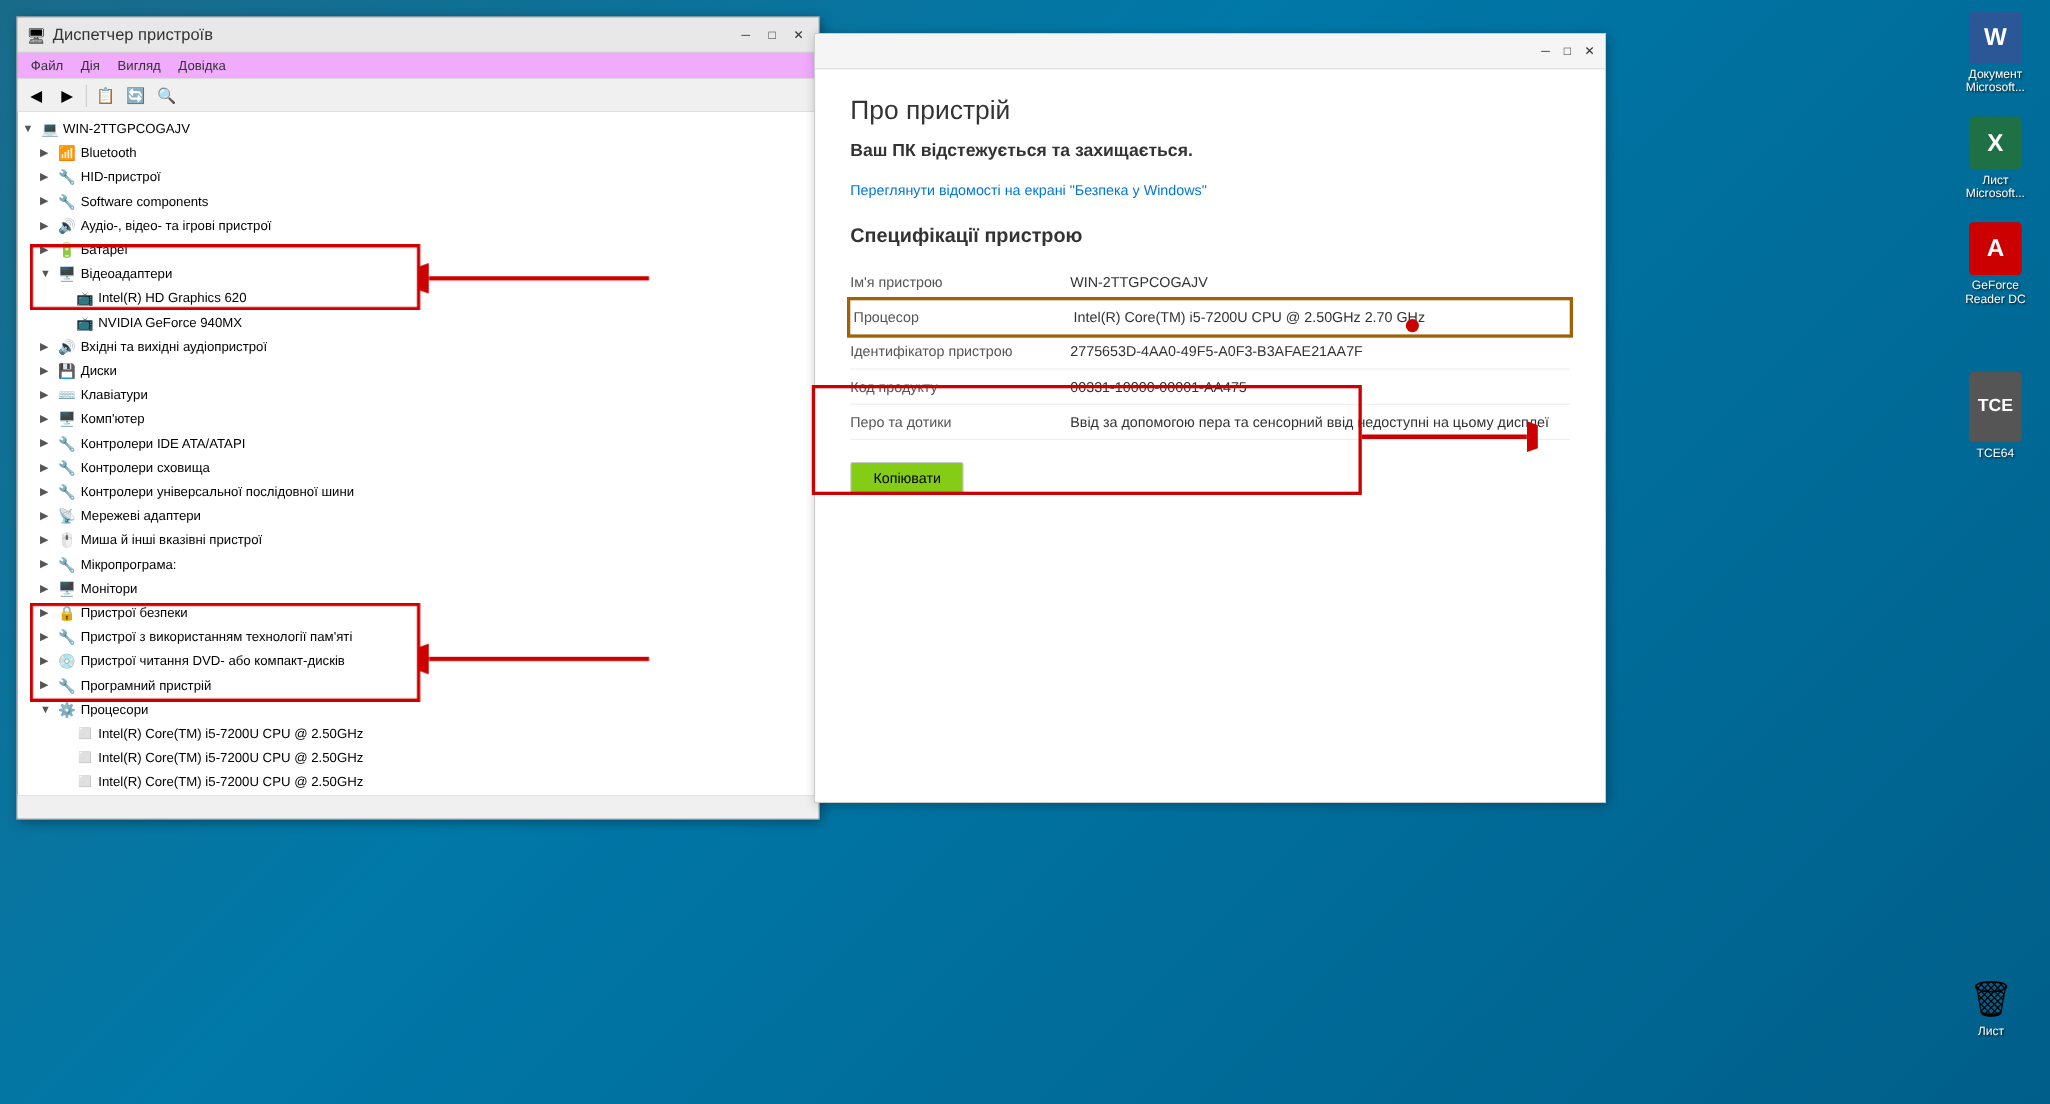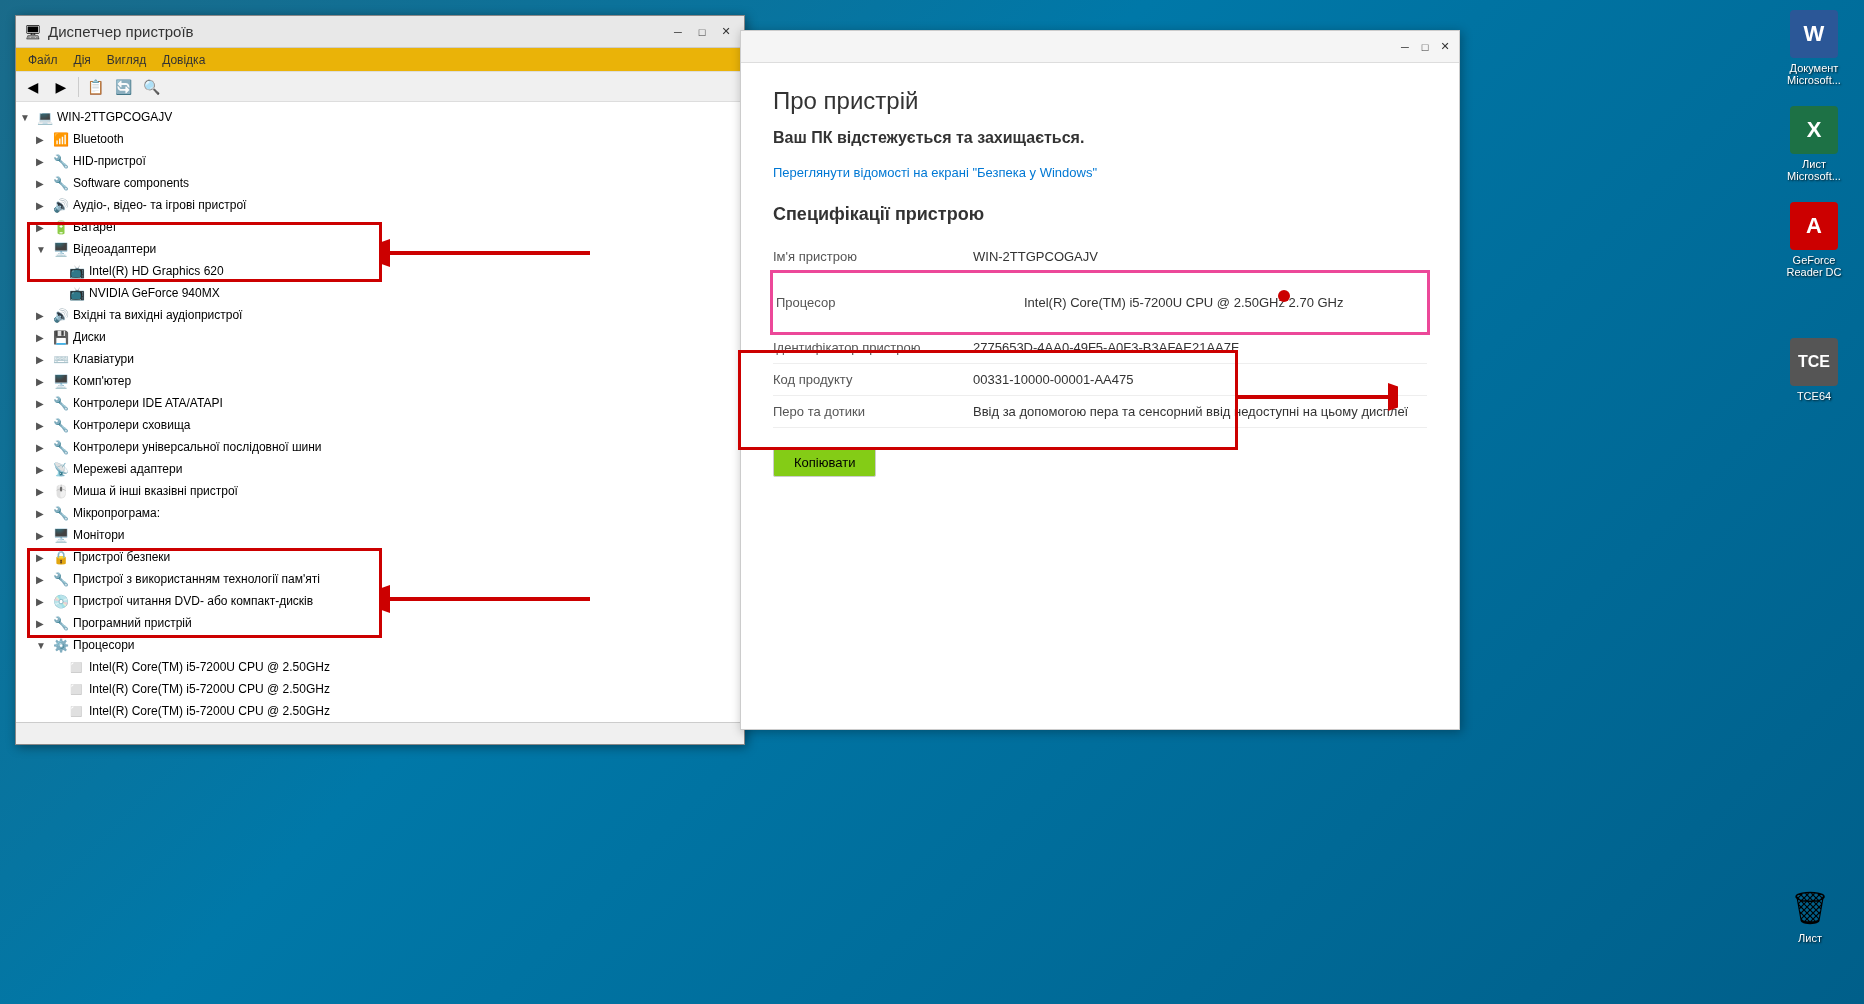--- a/index.html
+++ b/index.html
@@ -108,21 +108,21 @@
       background: transparent;
     }
 
     
     .menubar {
       display: flex;
       align-items: center;
       height: 24px;
       padding: 0 4px;
       border-bottom: 1px solid #ddd;
-      background: #eab308;
+      background: #f0abfc;
     }
     .menu-item {
       padding: 2px 8px;
       font-size: 12px;
       color: #333;
       cursor: pointer;
     }
 
     
     .toolbar {
@@ -254,24 +254,23 @@
       border-collapse: collapse;
     }
     .specs-row {
       display: grid;
       grid-template-columns: 200px 1fr;
       border-bottom: 1px solid #eee;
       padding: 8px 0;
       align-items: start;
     }
     .specs-row.highlighted {
-      border: 3px solid #ec4899;
+      border: 3px solid #a16207;
       margin: -3px;
-      padding: 22px 3px;
-      gap: 48px;
+      padding: 8px 3px;
     }
     .spec-label {
       font-size: 13px;
       color: #555;
       padding-right: 16px;
     }
     .spec-value {
       font-size: 13px;
       color: #333;
     }
@@ -528,21 +527,21 @@
     </div>
     <div class="desktop-icon">
       <div class="icon-img" style="background:#1d7145; color:white; font-weight:bold; font-size:22px; width:48px; height:48px; display:flex; align-items:center; justify-content:center; border-radius:4px;">X</div>
       <span class="icon-label">Лист Microsoft...</span>
     </div>
     <div class="desktop-icon">
       <div class="icon-img" style="background:#cc0000; color:white; font-weight:bold; font-size:22px; width:48px; height:48px; display:flex; align-items:center; justify-content:center; border-radius:4px;">A</div>
       <span class="icon-label">GeForce Reader DC</span>
     </div>
     <div class="desktop-icon" style="margin-top: 40px;">
-      <div class="icon-img" style="background:#555; color:white; font-weight:bold; font-size:16px; width:48px; height:48px; display:flex; align-items:center; justify-content:center; border-radius:4px;">TCE</div>
+      <div class="icon-img" style="background:#555; color:white; font-weight:bold; font-size:16px; width:48px; height:64px; display:flex; align-items:center; justify-content:center; border-radius:4px;">TCE</div>
       <span class="icon-label">TCE64</span>
     </div>
   </div>
 
   <div style="position:absolute; right:30px; bottom:60px;">
     <div style="width:48px; height:48px; display:flex; align-items:center; justify-content:center; font-size:32px;">🗑</div>
     <div style="color:white; font-size:11px; text-align:center; text-shadow:1px 1px 2px rgba(0,0,0,0.8);">Лист</div>
   </div>
 
   <div class="red-dot" style="left: 1278px; top: 290px;"></div>

